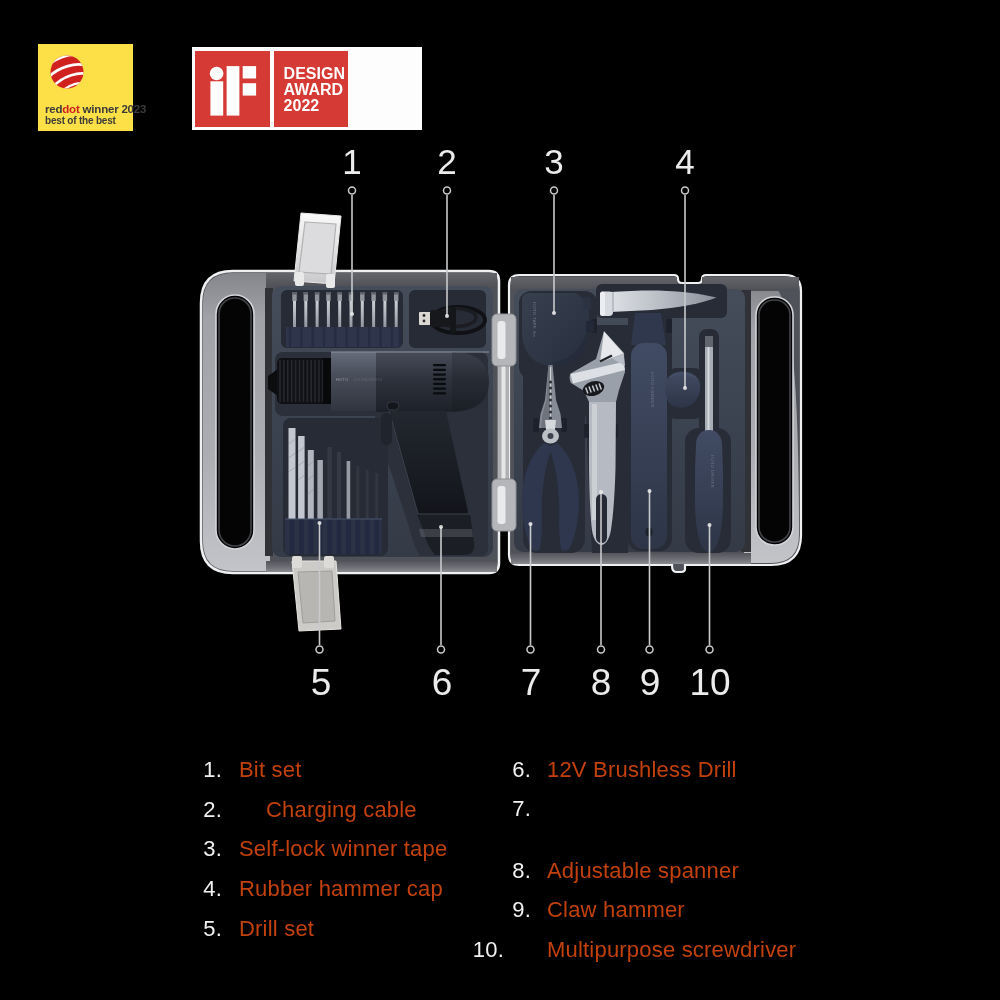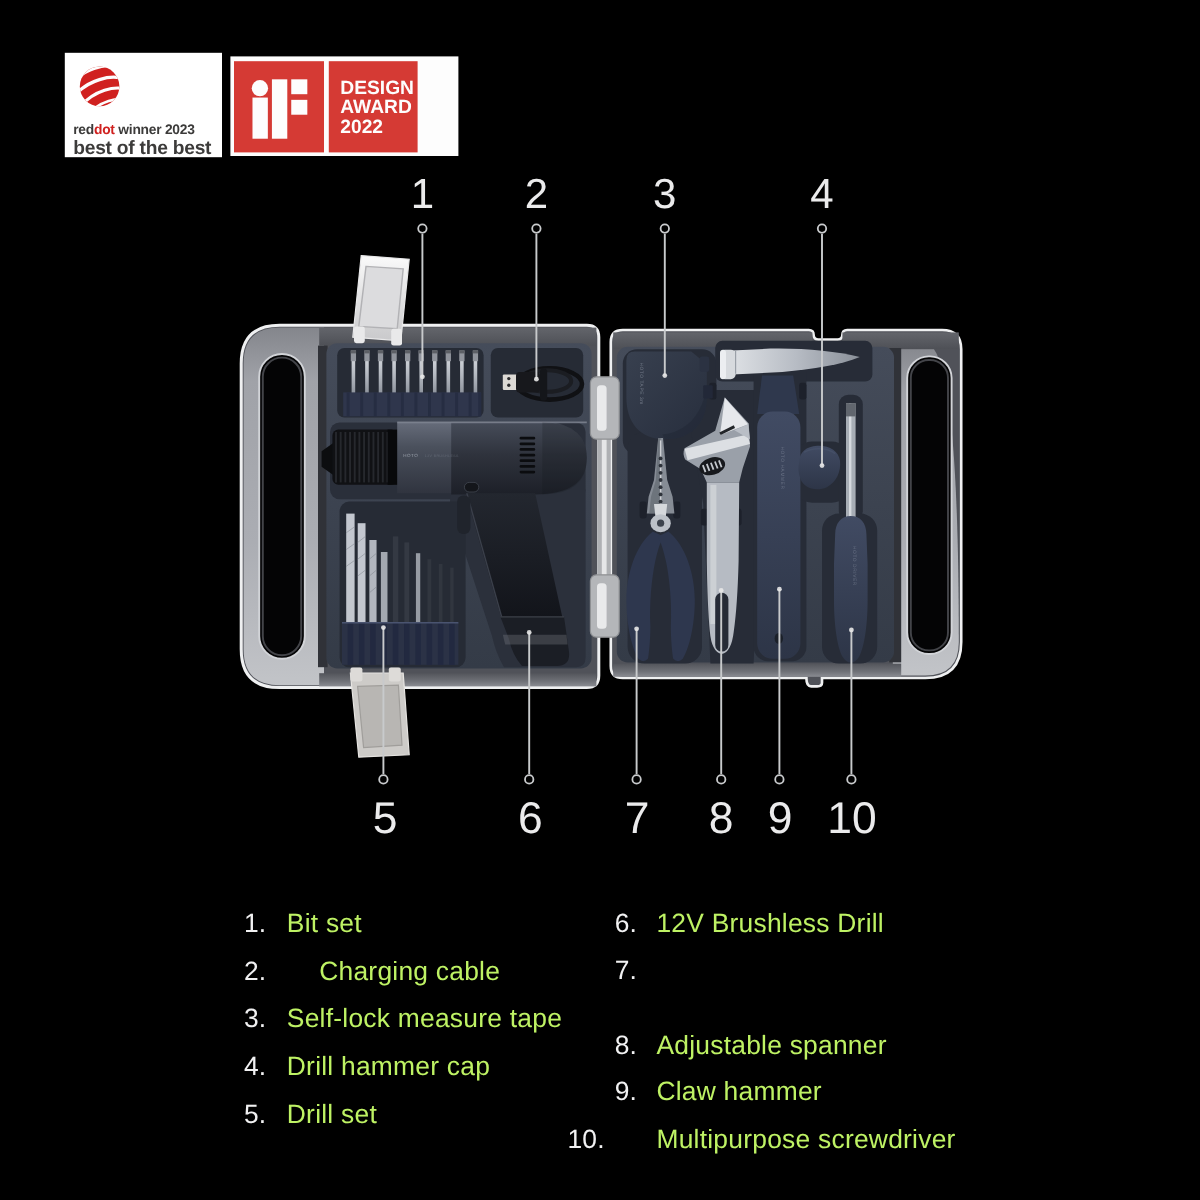--- a/index.html
+++ b/index.html
@@ -1,45 +1,45 @@
 <!DOCTYPE html>
 <html><head>
 <meta charset="utf-8">
 <style>
   html,body{margin:0;padding:0;background:#000;}
   #stage{position:relative;width:1000px;height:1000px;background:#000;overflow:hidden;
          font-family:"Liberation Sans",sans-serif;}
   .abs{position:absolute;}
-  .lg{position:absolute;color:#bef264;font-size:22px;letter-spacing:.2px;line-height:26px;white-space:nowrap;}
+  .lg{position:absolute;color:#c2410c;font-size:22px;letter-spacing:.2px;line-height:26px;white-space:nowrap;}
   .lgn{position:absolute;color:#f1f1f2;font-size:22px;letter-spacing:.2px;line-height:26px;text-align:right;}
 </style>
 </head>
 <body>
 <div id="stage">
 
-  <div class="abs" style="left:54px;top:44px;width:131px;height:87px;background:#ffffff;">
+  <div class="abs" style="left:38px;top:44px;width:95px;height:87px;background:#fde047;">
     <svg width="119" height="87" viewBox="0 0 119 87" style="position:absolute;left:0;top:0">
       <defs>
         <clipPath id="rdc">
             <circle cx="29" cy="28" r="16.5"></circle>
           </clipPath>
       </defs>
       <circle cx="29" cy="28" r="16.5" fill="#d0211f"></circle>
       <g clip-path="url(#rdc)" fill="none" stroke="#fdfdfd">
         <path d="M8,18 C20,10 40,10 50,19" stroke-width="3" transform="rotate(-20 29 28)"></path>
         <path d="M7,28 C21,20 42,21 51,30" stroke-width="2.8" transform="rotate(-20 29 28)"></path>
         <path d="M9,38 C23,30 42,31 50,39" stroke-width="2.6" transform="rotate(-20 29 28)"></path>
         <path d="M13,46 C25,40 40,41 47,47" stroke-width="2.2" transform="rotate(-20 29 28)"></path>
       </g>
     </svg>
     <div class="abs" style="left:7px;top:58.5px;font-size:11.5px;font-weight:bold;color:#3c3b3a;letter-spacing:-0.2px;white-space:nowrap;">red<span style="color:#d0211f">dot</span> winner 2023</div>
-    <div class="abs" style="left:7px;top:71px;font-size:16px;font-weight:bold;color:#3c3b3a;letter-spacing:-0.2px;white-space:nowrap;">best of the best</div>
+    <div class="abs" style="left:7px;top:71px;font-size:10px;font-weight:bold;color:#3c3b3a;letter-spacing:-0.2px;white-space:nowrap;">best of the best</div>
   </div>
 
-  <div class="abs" style="left:192px;top:47px;width:190px;height:83px;background:#fdfdfd;">
+  <div class="abs" style="left:192px;top:47px;width:190px;height:83px;background:#fdfdfd;padding-left:40px;">
     <div class="abs" style="left:3px;top:3.5px;width:74.5px;height:76px;background:#d53a34;"></div>
     <div class="abs" style="left:81.5px;top:3.5px;width:74.5px;height:76px;background:#d53a34;"></div>
     <svg width="159" height="83" viewBox="0 0 159 83" style="position:absolute;left:0;top:0">
       <g fill="#fdfdfd">
         <circle cx="24.6" cy="26.5" r="6.8"></circle>
         <rect x="18.4" y="34.3" width="12.8" height="34.3"></rect>
         <rect x="34.6" y="19.1" width="12.8" height="49.5"></rect>
         <rect x="50.7" y="19.1" width="13.4" height="12.4"></rect>
         <rect x="50.7" y="36.2" width="13.4" height="12.4"></rect>
       </g>
@@ -393,23 +393,23 @@
 <circle cx="709.5" cy="649.5" r="3.5" fill="none" stroke="#c9cbcd" stroke-width="1.5"></circle>
 <line x1="709.5" y1="645" x2="709.5" y2="525" stroke="#c8cacc" stroke-width="1.6"></line>
 <circle cx="709.5" cy="525" r="2" fill="#e8e8e8" opacity="0.9"></circle>
   </svg>
 
   <div class="lgn" style="left:192px;top:757px;width:30px;">1.</div>
     <div class="lg" style="left:239px;top:757px;">Bit set</div>
   <div class="lgn" style="left:192px;top:797px;width:30px;">2.</div>
     <div class="lg" style="left:239px;top:797px;margin-left:27px;">Charging cable</div>
   <div class="lgn" style="left:192px;top:836px;width:30px;">3.</div>
-    <div class="lg" style="left:239px;top:836px;">Self-lock measure tape</div>
+    <div class="lg" style="left:239px;top:836px;">Self-lock winner tape</div>
   <div class="lgn" style="left:192px;top:876px;width:30px;">4.</div>
-    <div class="lg" style="left:239px;top:876px;">Drill hammer cap</div>
+    <div class="lg" style="left:239px;top:876px;">Rubber hammer cap</div>
   <div class="lgn" style="left:192px;top:916px;width:30px;">5.</div>
     <div class="lg" style="left:239px;top:916px;">Drill set</div>
   <div class="lgn" style="left:491px;top:757px;width:40px;">6.</div>
     <div class="lg" style="left:547px;top:757px;text-align:right;">12V Brushless Drill</div>
   <div class="lgn" style="left:491px;top:796px;width:40px;">7.</div>
   <div class="lgn" style="left:491px;top:858px;width:40px;">8.</div>
     <div class="lg" style="left:547px;top:858px;text-align:center;">Adjustable spanner</div>
   <div class="lgn" style="left:491px;top:897px;width:40px;">9.</div>
     <div class="lg" style="left:547px;top:897px;">Claw hammer</div>
   <div class="lgn" style="left:464px;top:937px;width:40px;">10.</div>

